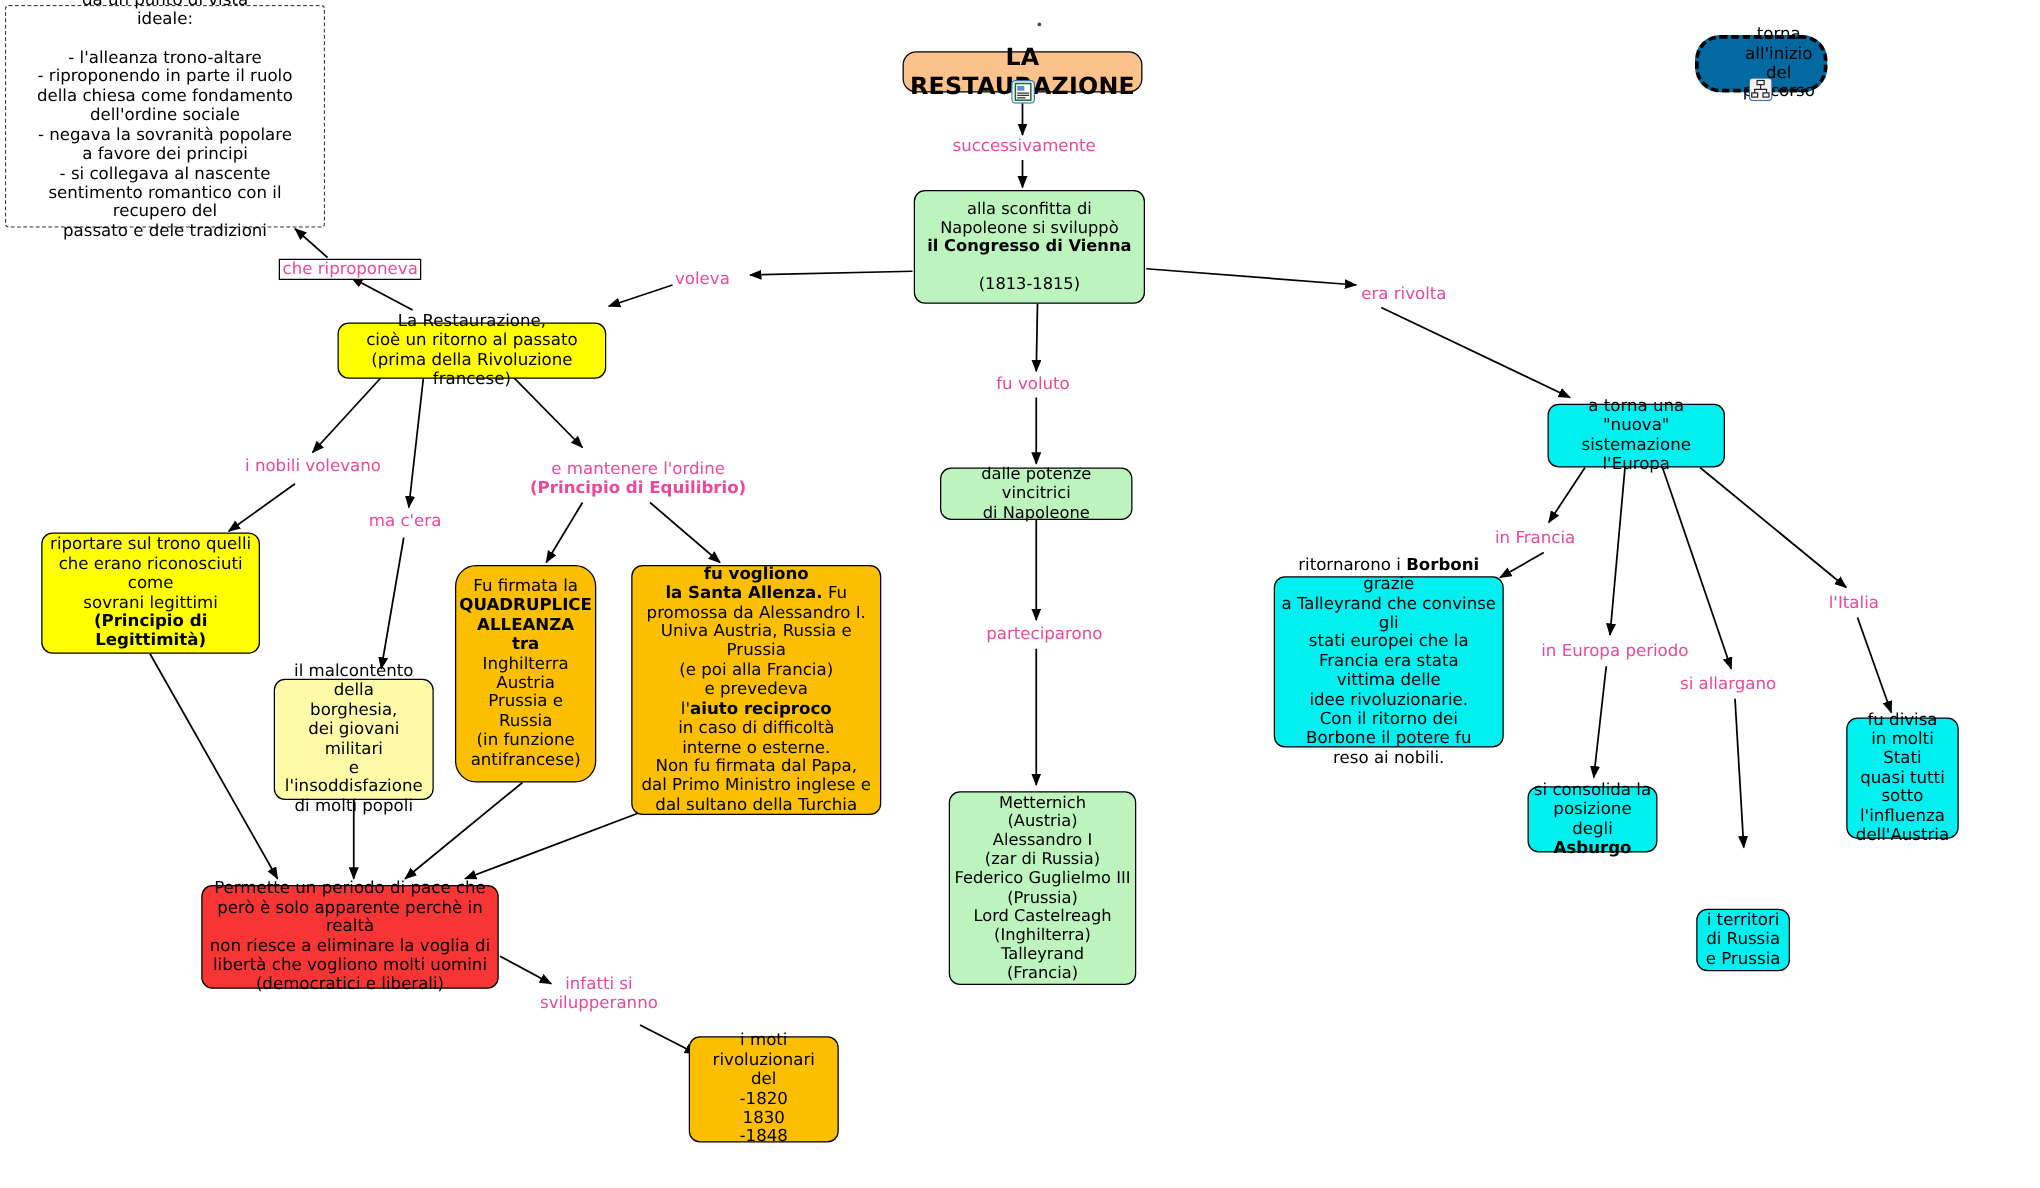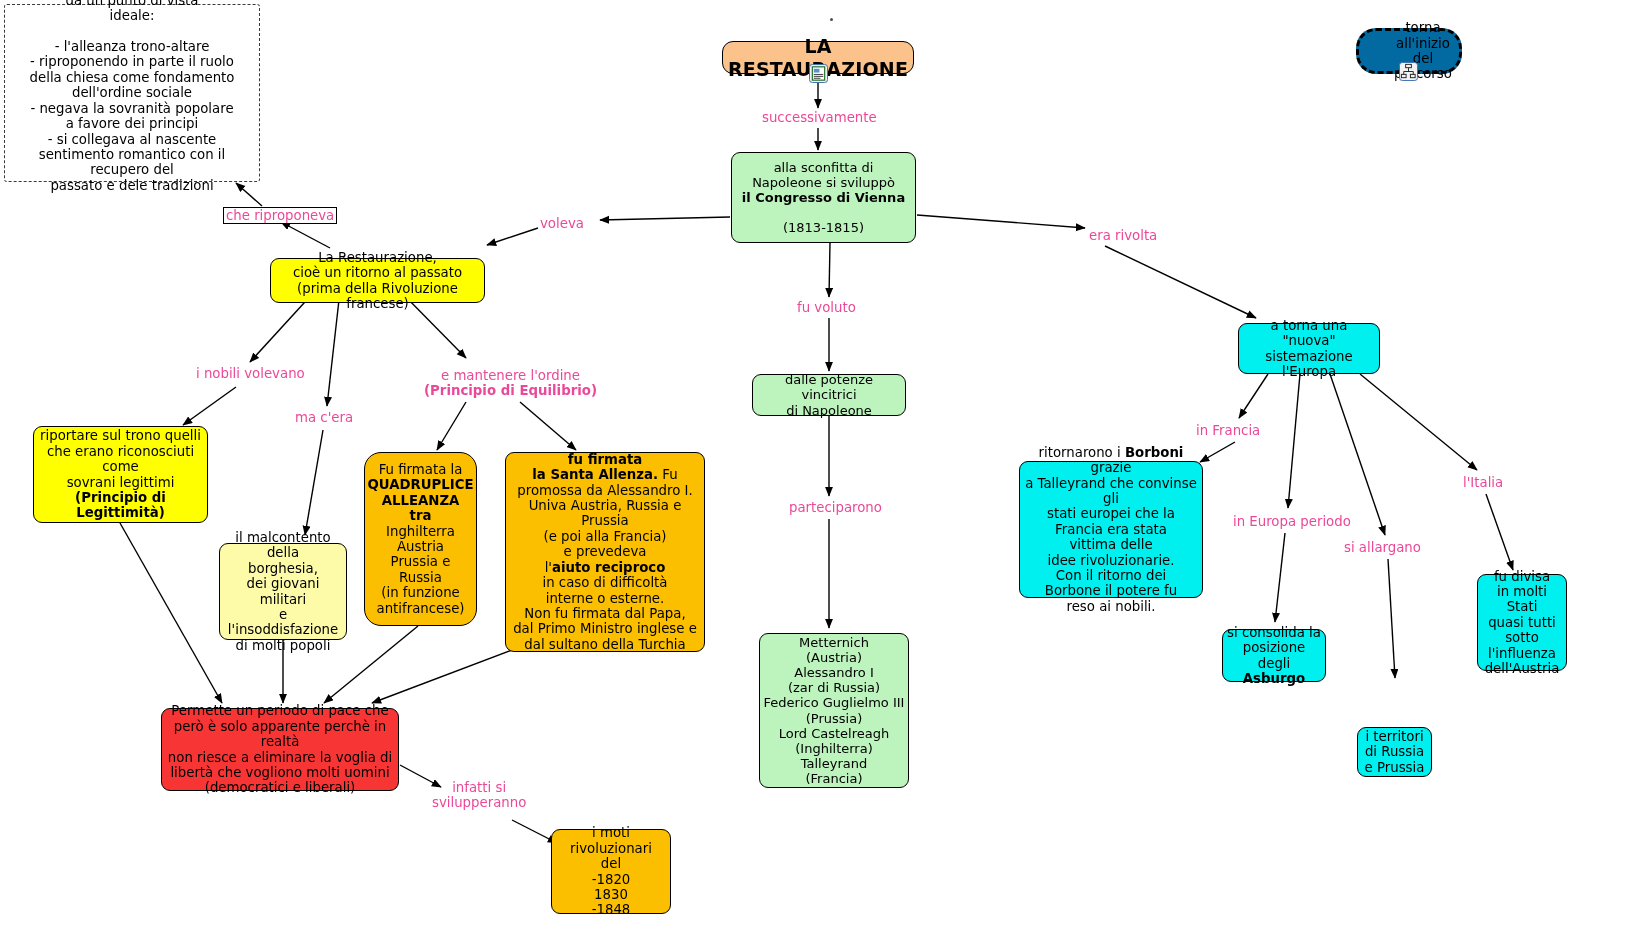--- a/index.html
+++ b/index.html
@@ -252,21 +252,21 @@
       <span>Austria</span><br>
       <span>Prussia e</span><br>
       <span>Russia</span><br>
       <span>(in funzione</span><br>
       <span>antifrancese)</span>
     </div>
   </div>
 
   <div class="node n-orange" style="left:505px; top:452px; width:200px; height:200px;">
     <div class="txt">
-      <b>fu firmata</b><br>
+      <b>fu vogliono</b><br>
       <b>la Santa Allenza.</b><span> Fu</span><br>
       <span>promossa da Alessandro I.</span><br>
       <span>Univa Austria, Russia e Prussia</span><br>
       <span>(e poi alla Francia)</span><br>
       <span>e prevedeva</span><br>
       <span>l'</span><b>aiuto reciproco</b><br>
       <span>in caso di difficoltà</span><br>
       <span>interne o esterne.</span><br>
       <span>Non fu firmata dal Papa,</span><br>
       <span>dal Primo Ministro inglese e</span><br>

